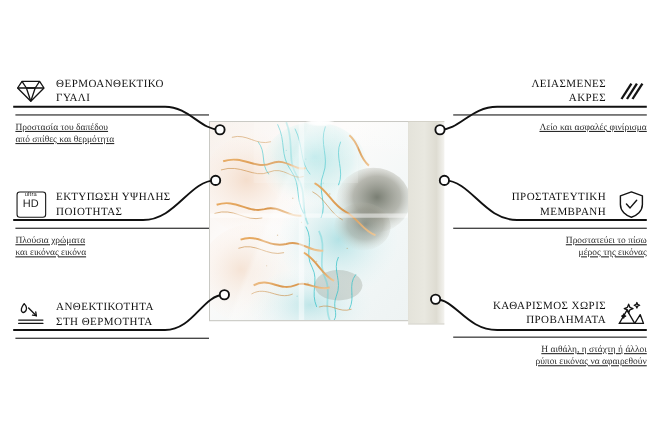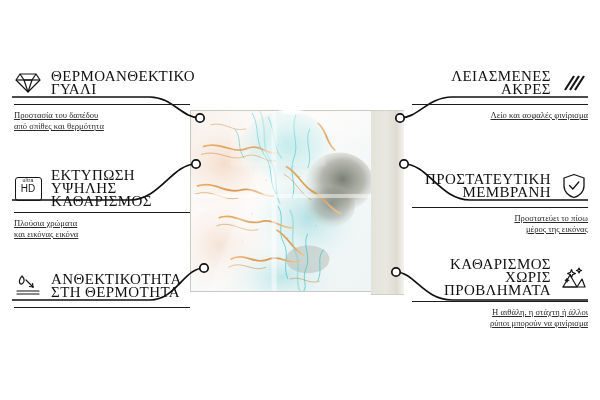--- a/index.html
+++ b/index.html
@@ -89,21 +89,21 @@
 
   .f-head {
     display: flex;
     align-items: center;
     gap: 9px;
     min-height: 34px;
   }
   .feature.right .f-head { flex-direction: row-reverse; }
 
   .f-title {
-    font-size: 15px;
+    font-size: 10px;
     letter-spacing: 0.4px;
     line-height: 13px;
     font-weight: 400;
     color: #111111;
     white-space: pre-line;
   }
   .f-rule {
     height: 0;
     border-top: 1.6px solid #1b1b1b;
     margin-top: 4px;
@@ -304,21 +304,21 @@
 
   <div class="feature left" style="top:169px;">
     <div class="f-head">
       <span class="f-icon">
         <span class="hd-badge">
           <span class="hd-ultra">ultra</span>
           <span class="hd-hd">HD</span>
         </span>
       </span>
       <span class="f-title">ΕΚΤΥΠΩΣΗ ΥΨΗΛΗΣ
-ΚΑΘΑΡΙΣΜΟΣ</span>
+ΠΟΙΟΤΗΤΑΣ</span>
     </div>
     <div class="f-rule"></div>
     <div class="f-desc">Πλούσια χρώματα
 και εικόνας εικόνα</div>
   </div>
 
   <div class="feature left" style="top:269px;">
     <div class="f-head">
       <span class="f-icon">
         <svg width="27" height="24" viewBox="0 0 27 24">
@@ -367,34 +367,34 @@
         </svg>
       </span>
       <span class="f-title">ΠΡΟΣΤΑΤΕΥΤΙΚΗ
 ΜΕΜΒΡΑΝΗ</span>
     </div>
     <div class="f-rule"></div>
     <div class="f-desc">Προστατεύει το πίσω
 μέρος της εικόνας</div>
   </div>
 
-  <div class="feature right" style="top:258px;">
+  <div class="feature right" style="top:268px;">
     <div class="f-head">
       <span class="f-icon">
         <svg width="28" height="24" viewBox="0 0 28 24">
           <g fill="none" stroke="#141414" stroke-width="1.2" stroke-linejoin="round" stroke-linecap="round">
             <path d="M3 21 L10 9 L17 21 Z"></path>
             <path d="M3 21 H25 L22 13 L17 21"></path>
             <path d="M11.5 3.5 L12.6 6.4 L15.5 7.5 L12.6 8.6 L11.5 11.5 L10.4 8.6 L7.5 7.5 L10.4 6.4 Z"></path>
             <path d="M19 2 L19.7 3.8 L21.5 4.5 L19.7 5.2 L19 7 L18.3 5.2 L16.5 4.5 L18.3 3.8 Z"></path>
             <path d="M7 12.5 L7.5 13.8 L8.8 14.3 L7.5 14.8 L7 16.1 L6.5 14.8 L5.2 14.3 L6.5 13.8 Z"></path>
           </g>
         </svg>
       </span>
       <span class="f-title">ΚΑΘΑΡΙΣΜΟΣ ΧΩΡΙΣ
 ΠΡΟΒΛΗΜΑΤΑ</span>
     </div>
     <div class="f-rule"></div>
     <div class="f-desc">Η αιθάλη, η στάχτη ή άλλοι
-ρύποι μπορούν να φινίρισμα</div>
+ρύποι εικόνας να αφαιρεθούν</div>
   </div>
 
 </div>
 
 </body></html>

